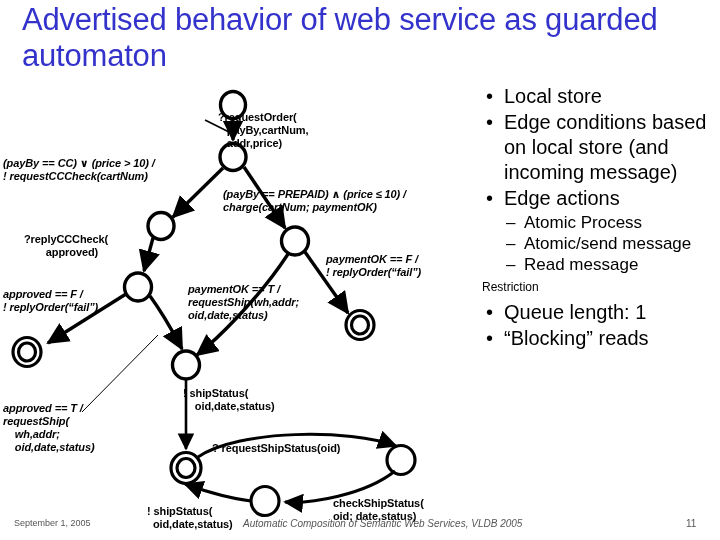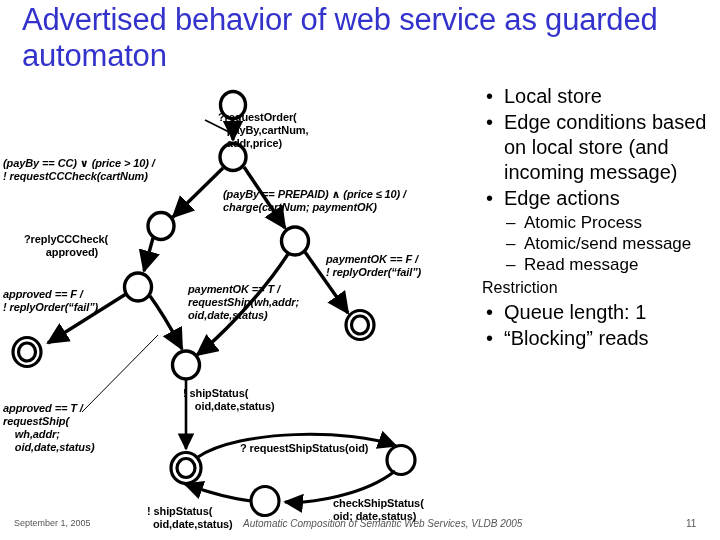--- a/index.html
+++ b/index.html
@@ -25,21 +25,21 @@
     white-space:pre;letter-spacing:-0.1px;
   }
   .lbl.it{font-style:italic;}
 
   
   .panel{position:absolute;left:478px;top:84px;width:240px;color:#000;}
   .b1{position:relative;font-size:20px;line-height:25px;padding-left:26px;margin-bottom:1px;}
   .b1 .bul{position:absolute;left:8px;top:0;font-size:20px;line-height:25px;}
   .b2{position:relative;font-size:17px;line-height:21px;padding-left:46px;}
   .b2 .dash{position:absolute;left:28px;top:0;font-size:17px;line-height:21px;}
-  .plain{font-size:16px;line-height:25px;padding-left:4px;}
+  .plain{font-size:12px;line-height:25px;padding-left:4px;}
 
   
   .footer-date{position:absolute;left:14px;top:518px;font-size:9px;color:#555;}
   .footer-center{position:absolute;left:243px;top:518px;font-size:10px;color:#555;white-space:nowrap;font-style:italic;}
   .footer-page{position:absolute;left:686px;top:518px;font-size:10px;color:#555;}
 </style>
 </head>
 <body>
 
 <div id="slide">
@@ -125,21 +125,21 @@
 requestShip(
     wh,addr;
     oid,date,status)</div>
   <div class="lbl it" style="left:326px;top:253px;">paymentOK == F /
 ! replyOrder(“fail”)</div>
   <div class="lbl it" style="left:188px;top:283px;">paymentOK == T /
 requestShip(wh,addr;
 oid,date,status)</div>
   <div class="lbl" style="left:183px;top:387px;">! shipStatus(
     oid,date,status)</div>
-  <div class="lbl" style="left:212px;top:442px;font-weight:bold;margin-left:28px;">? requestShipStatus(oid)</div>
+  <div class="lbl" style="left:212px;top:442px;font-weight:bold;">? requestShipStatus(oid)</div>
   <div class="lbl" style="left:333px;top:497px;">checkShipStatus(
 oid; date,status)</div>
   <div class="lbl" style="left:147px;top:505px;">! shipStatus(
   oid,date,status)</div>
 
   <div class="panel">
     <div class="b1">
       <span class="bul">•</span>
       <span>Local store</span>
     </div>

